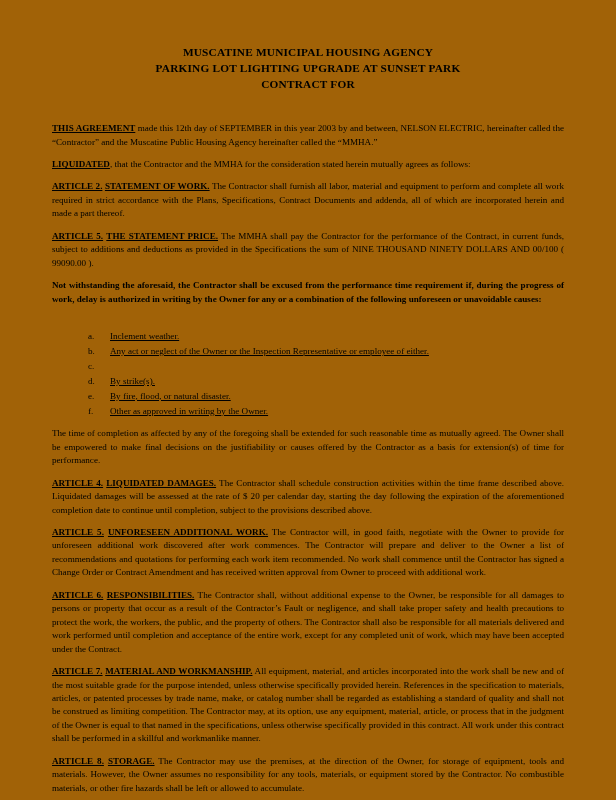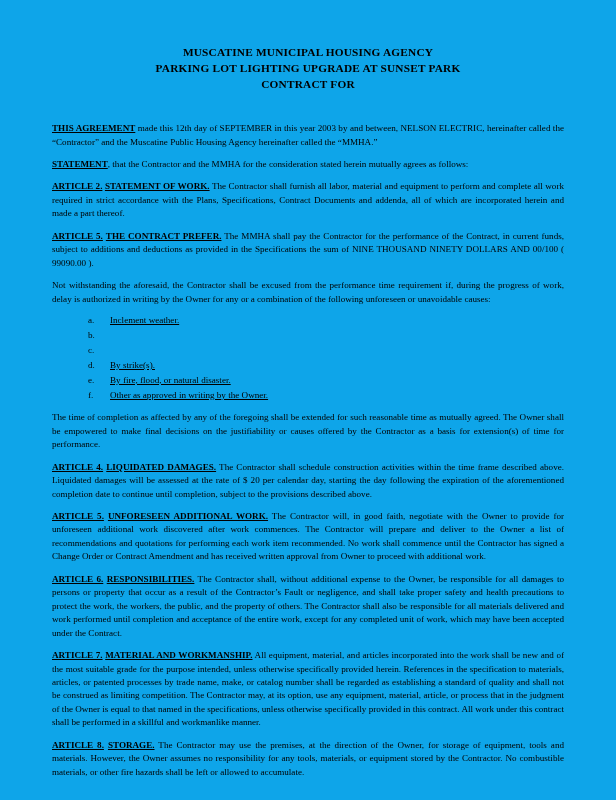--- a/index.html
+++ b/index.html
@@ -3,21 +3,21 @@
 <meta charset="utf-8">
 <style>
   html, body {
     margin: 0;
     padding: 0;
     background: #b8b8b8;
   }
   .page {
     width: 616px;
     height: 800px;
-    background: #0ea5e9;
+    background: #a16207;
     position: relative;
     overflow: hidden;
     font-family: "Liberation Serif", serif;
     color: #000000;
   }
   .inner {
     padding: 44px 52px 0 52px;
   }
   .title-block {
     text-align: center;
@@ -30,21 +30,21 @@
   .body-area {
     margin-top: 30px;
     font-size: 9.1px;
     line-height: 1.48;
     text-align: justify;
   }
   p.para {
     margin: 0 0 9px 0;
     text-align: justify;
   }
-  p.tight { margin-bottom: 8px; }
+  p.tight { margin-bottom: 24px; font-weight: bold; }
   .ub { font-weight: bold; text-decoration: underline; margin-top: 37px; }
   ol.abc {
     list-style: none;
     margin: 1px 0 9px 0;
     padding: 0 0 0 0;
   }
   ol.abc li {
     display: flex;
     margin: 0 0 1.5px 0;
     padding: 0;
@@ -70,36 +70,37 @@
     <div class="title-block">
       <div>MUSCATINE MUNICIPAL HOUSING AGENCY</div>
       <div>PARKING LOT LIGHTING UPGRADE AT SUNSET PARK</div>
       <div>CONTRACT FOR</div>
     </div>
 
     <div class="body-area">
 
       <p class="para"><span class="ub">THIS AGREEMENT</span><span> made this 12th day of SEPTEMBER in this year 2003 by and between, NELSON ELECTRIC, hereinafter called the “Contractor” and the Muscatine Public Housing Agency hereinafter called the “MMHA.”</span></p>
 
-      <p class="para"><span class="ub">STATEMENT</span><span>, that the Contractor and the MMHA for the consideration stated herein mutually agrees as follows:</span></p>
+      <p class="para"><span class="ub">LIQUIDATED</span><span>, that the Contractor and the MMHA for the consideration stated herein mutually agrees as follows:</span></p>
 
       <p class="para"><span class="ub">ARTICLE 2.</span> <span class="ub">STATEMENT OF WORK.</span><span>  The Contractor shall furnish all labor, material and equipment to perform and complete all work required in strict accordance with the Plans, Specifications, Contract Documents and addenda, all of which are incorporated herein and made a part thereof.</span></p>
 
-      <p class="para"><span class="ub">ARTICLE 5.</span> <span class="ub">THE CONTRACT PREFER.</span><span>  The MMHA shall pay the Contractor for the performance of the Contract, in current funds, subject to additions and deductions as provided in the Specifications the sum of NINE THOUSAND NINETY DOLLARS AND 00/100 ( 99090.00 ).</span></p>
+      <p class="para"><span class="ub">ARTICLE 5.</span> <span class="ub">THE STATEMENT PRICE.</span><span>  The MMHA shall pay the Contractor for the performance of the Contract, in current funds, subject to additions and deductions as provided in the Specifications the sum of NINE THOUSAND NINETY DOLLARS AND 00/100 ( 99090.00 ).</span></p>
 
 
       <p class="para tight">Not withstanding the aforesaid, the Contractor shall be excused from the performance time requirement if, during the progress of work, delay is authorized in writing by the Owner for any or a combination of the following unforeseen or unavoidable causes:</p>
 
       <ol class="abc">
         <li>
             <span class="mk">a.</span>
             <span class="txt">Inclement weather.</span>
           </li>
         <li>
             <span class="mk">b.</span>
+            <span class="txt">Any act or neglect of the Owner or the Inspection Representative or employee of either.</span>
           </li>
         <li>
             <span class="mk">c.</span>
           </li>
         <li>
             <span class="mk">d.</span>
             <span class="txt">By strike(s).</span>
           </li>
         <li>
             <span class="mk">e.</span>

